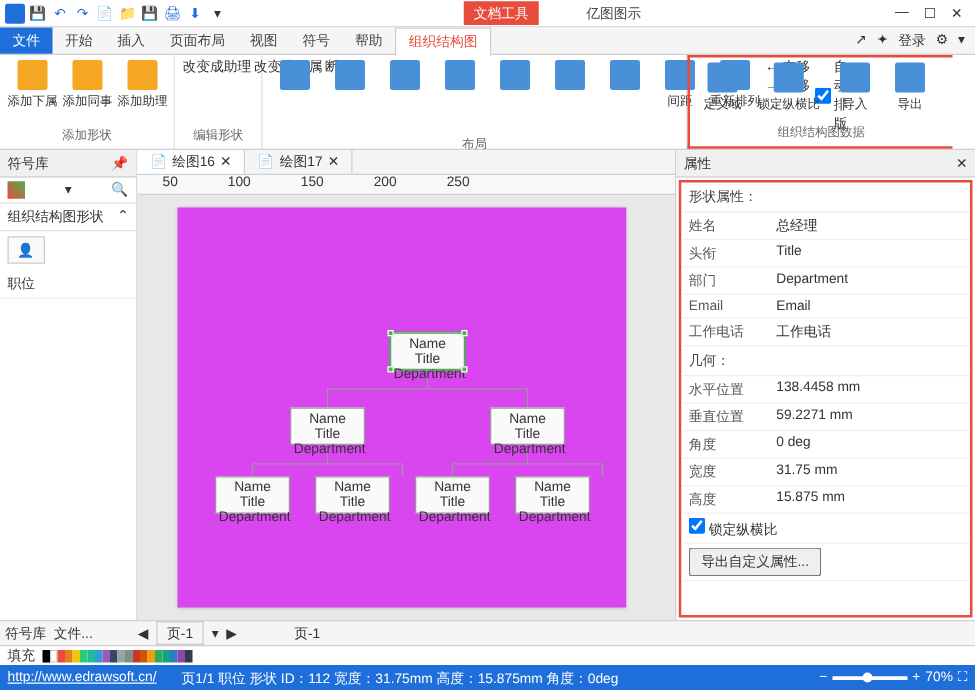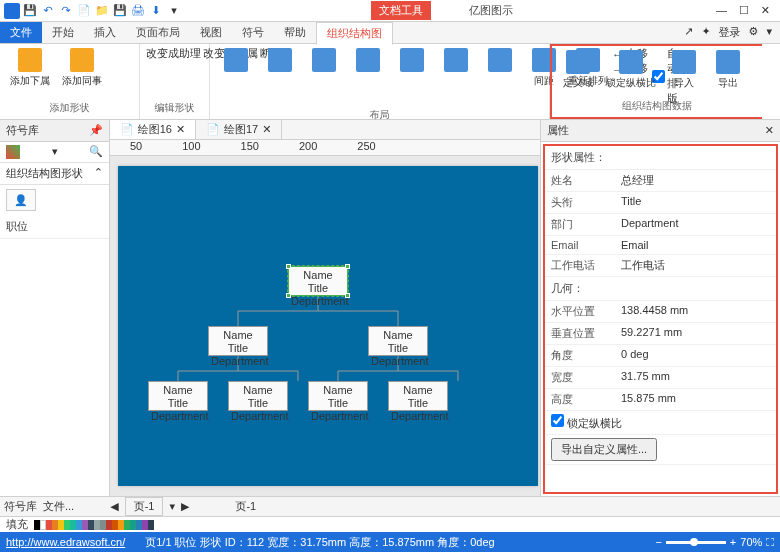--- a/index.html
+++ b/index.html
@@ -31,21 +31,21 @@
 .panel-hdr{padding:3px 6px;background:#f0f0f0;border-bottom:1px solid #d0d0d0;display:flex;justify-content:space-between;align-items:center}
 .panel-sub{padding:3px 6px;border-bottom:1px solid #e0e0e0;display:flex;justify-content:space-between;font-size:10px}
 .shape-item{padding:4px 6px;border-bottom:1px solid #eee}
 .shape-thumb{width:30px;height:22px;border:1px solid #ccc;background:#fafafa;margin:4px 6px}
 .canvas-area{flex:1;display:flex;flex-direction:column}
 .doc-tabs{height:20px;display:flex;background:#f5f5f5;border-bottom:1px solid #d0d0d0}
 .doc-tab{padding:2px 10px;border-right:1px solid #d0d0d0;cursor:pointer;display:flex;align-items:center;gap:4px}
 .doc-tab.active{background:#fff}
 .ruler-h{height:16px;background:#f8f8f8;border-bottom:1px solid #d0d0d0;font-size:8px;color:#888;padding-left:20px;display:flex;gap:40px}
 .canvas{flex:1;background:#e8e8e8;position:relative;overflow:hidden}
-.page{position:absolute;left:8px;top:10px;width:420px;height:320px;background:#0369a1;box-shadow:0 0 3px rgba(0,0,0,.2)}
+.page{position:absolute;left:32px;top:10px;width:359px;height:320px;background:#d946ef;box-shadow:0 0 3px rgba(0,0,0,.2)}
 .node{position:absolute;border:1px solid #999;background:#fafafa;font-size:8px;text-align:center;padding:2px;line-height:1.1}
 .node.sel{border:1px solid #4CAF50;outline:1px dashed #4CAF50}
 .handle{position:absolute;width:5px;height:5px;background:#4CAF50;border:1px solid #fff}
 .propspanel{width:240px;border-left:1px solid #d0d0d0;display:flex;flex-direction:column}
 .propbody{flex:1;border:2px solid #e74c3c;margin:2px;overflow:auto}
 .prop-section{padding:4px 6px;font-size:11px;color:#444;border-bottom:1px solid #eee}
 .prop-row{display:flex;padding:3px 6px;border-bottom:1px solid #f0f0f0}
 .prop-row .k{width:70px;color:#555}
 .prop-row .v{flex:1;color:#333}
 .footer-tabs{height:20px;display:flex;background:#f5f5f5;border-top:1px solid #d0d0d0;align-items:center;padding:0 4px;gap:6px}
@@ -105,20 +105,24 @@
 <div class="ribbon">
   <div class="rgroup" style="width:140px">
     <div class="rgroup-body">
       <div class="bigbtn">
           <div class="ico" style="background:#f5a623"></div>
           <span class="lbl">添加下属</span>
         </div>
       <div class="bigbtn">
           <div class="ico" style="background:#f5a623"></div>
           <span class="lbl">添加同事</span>
+        </div>
+      <div class="bigbtn">
+          <div class="ico" style="background:#f5a623"></div>
+          <span class="lbl">添加助理</span>
         </div>
     </div>
     <div class="rgroup-label">添加形状</div>
   </div>
   <div class="rgroup" style="width:70px">
     <div class="rgroup-body">
         <div class="smallcol">
       <span>改变成助理</span>
       <span>改变成下属</span>
       <span>断开</span>

